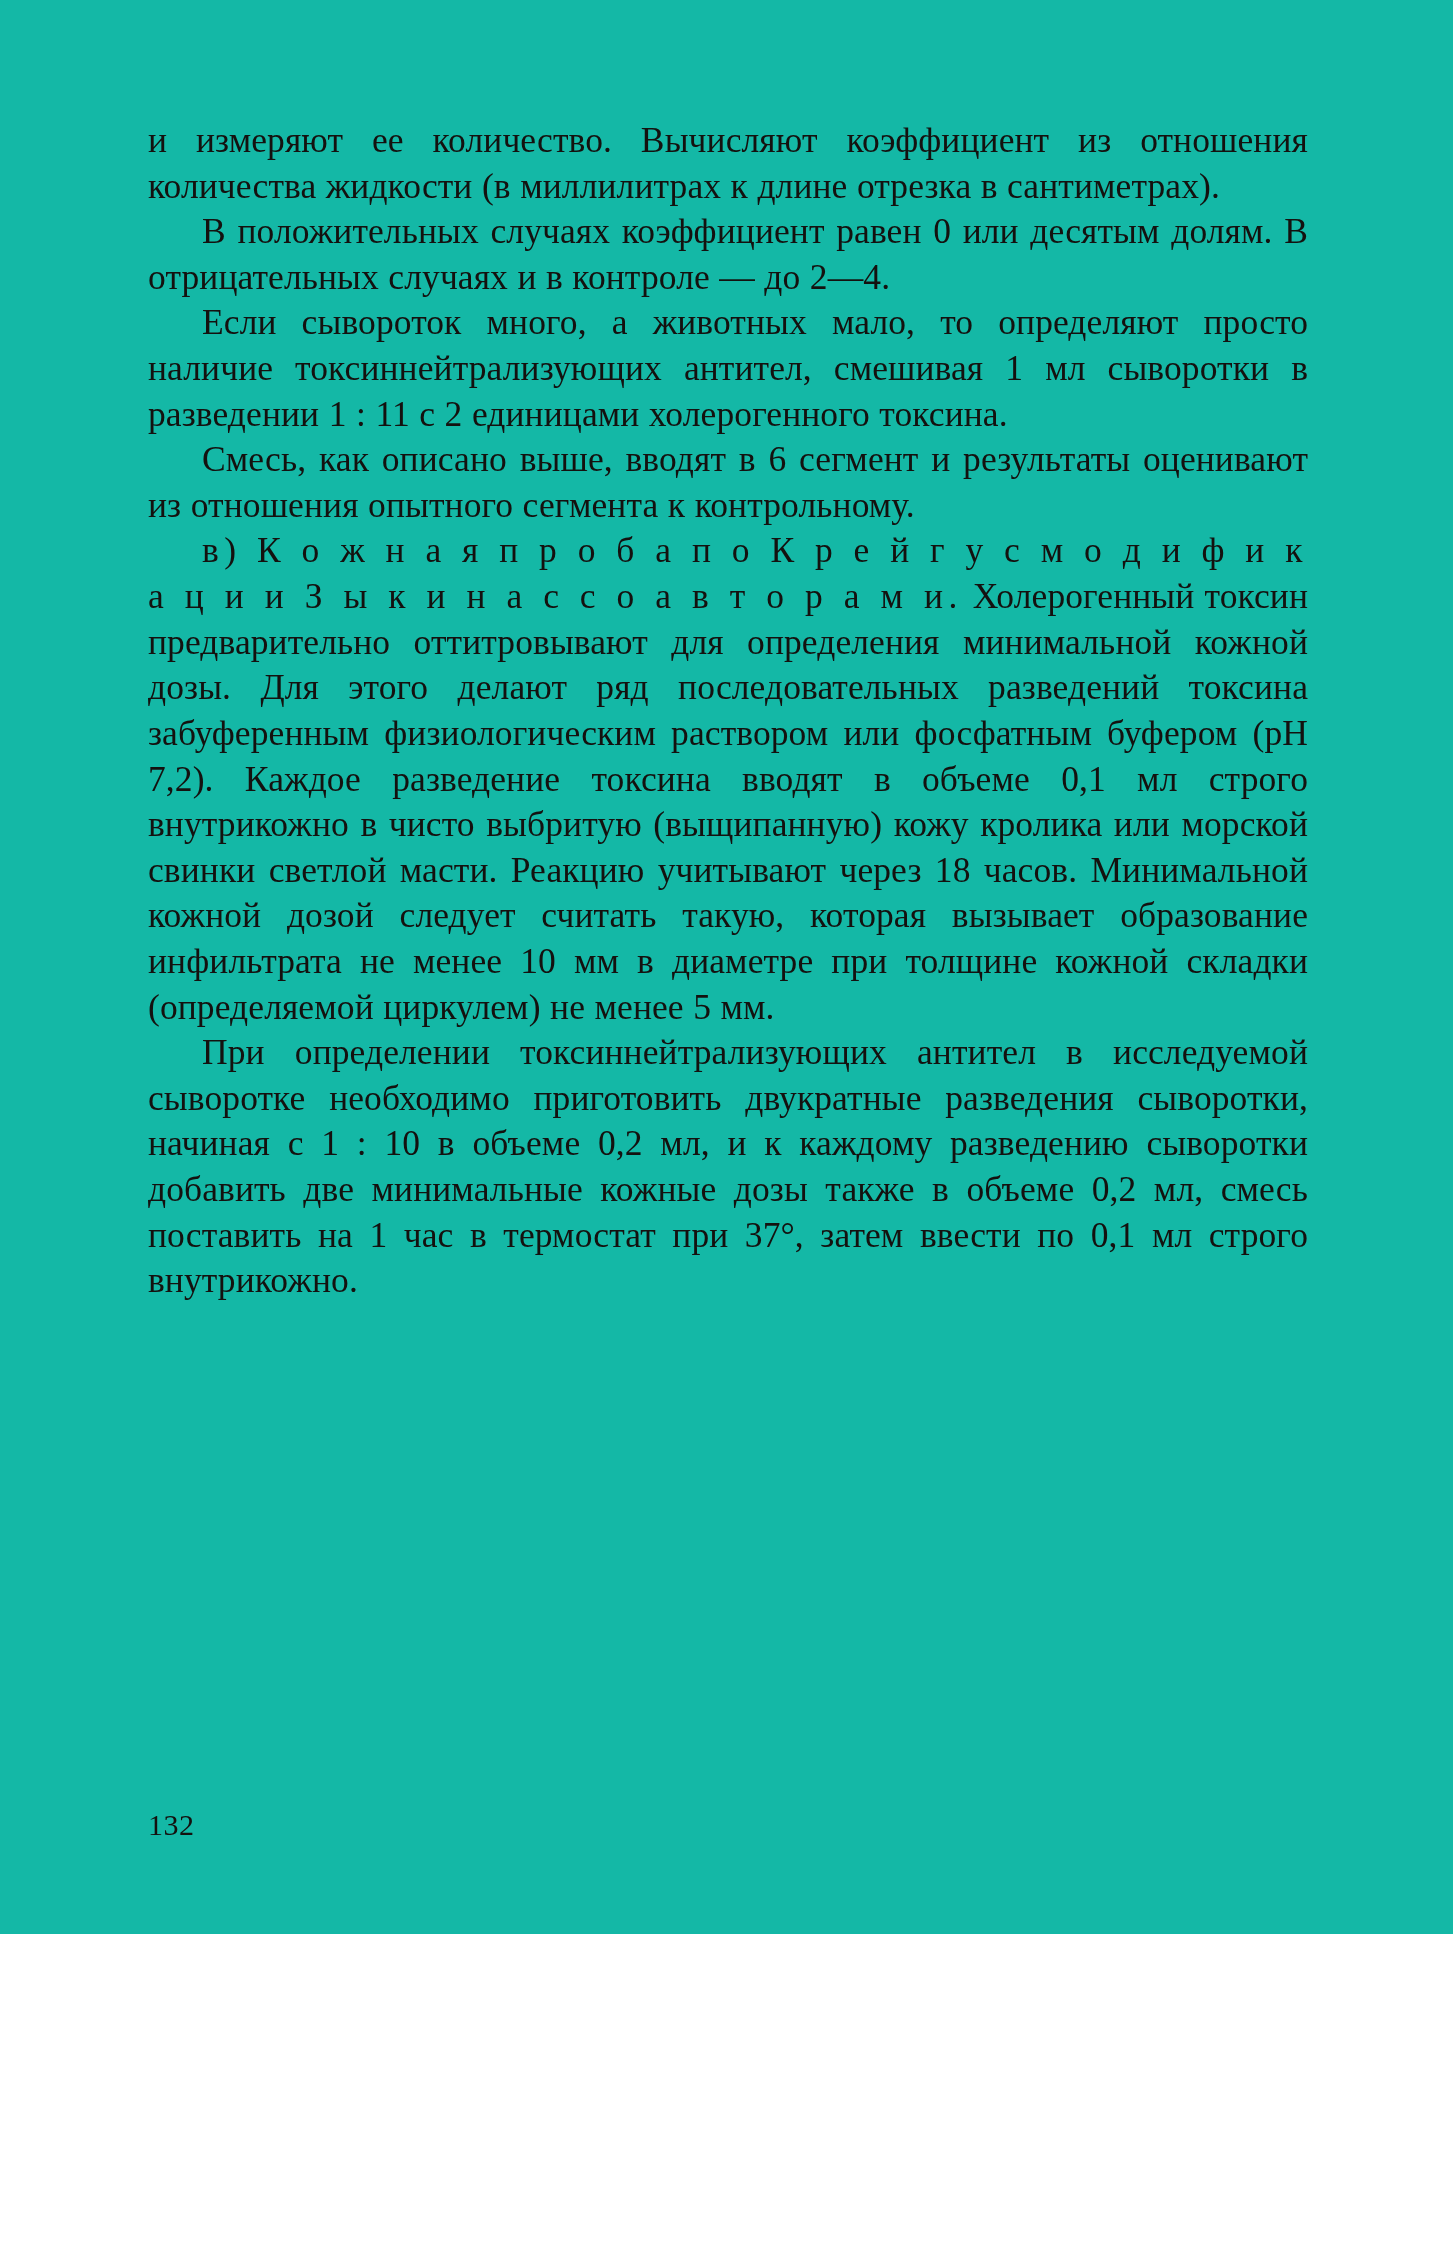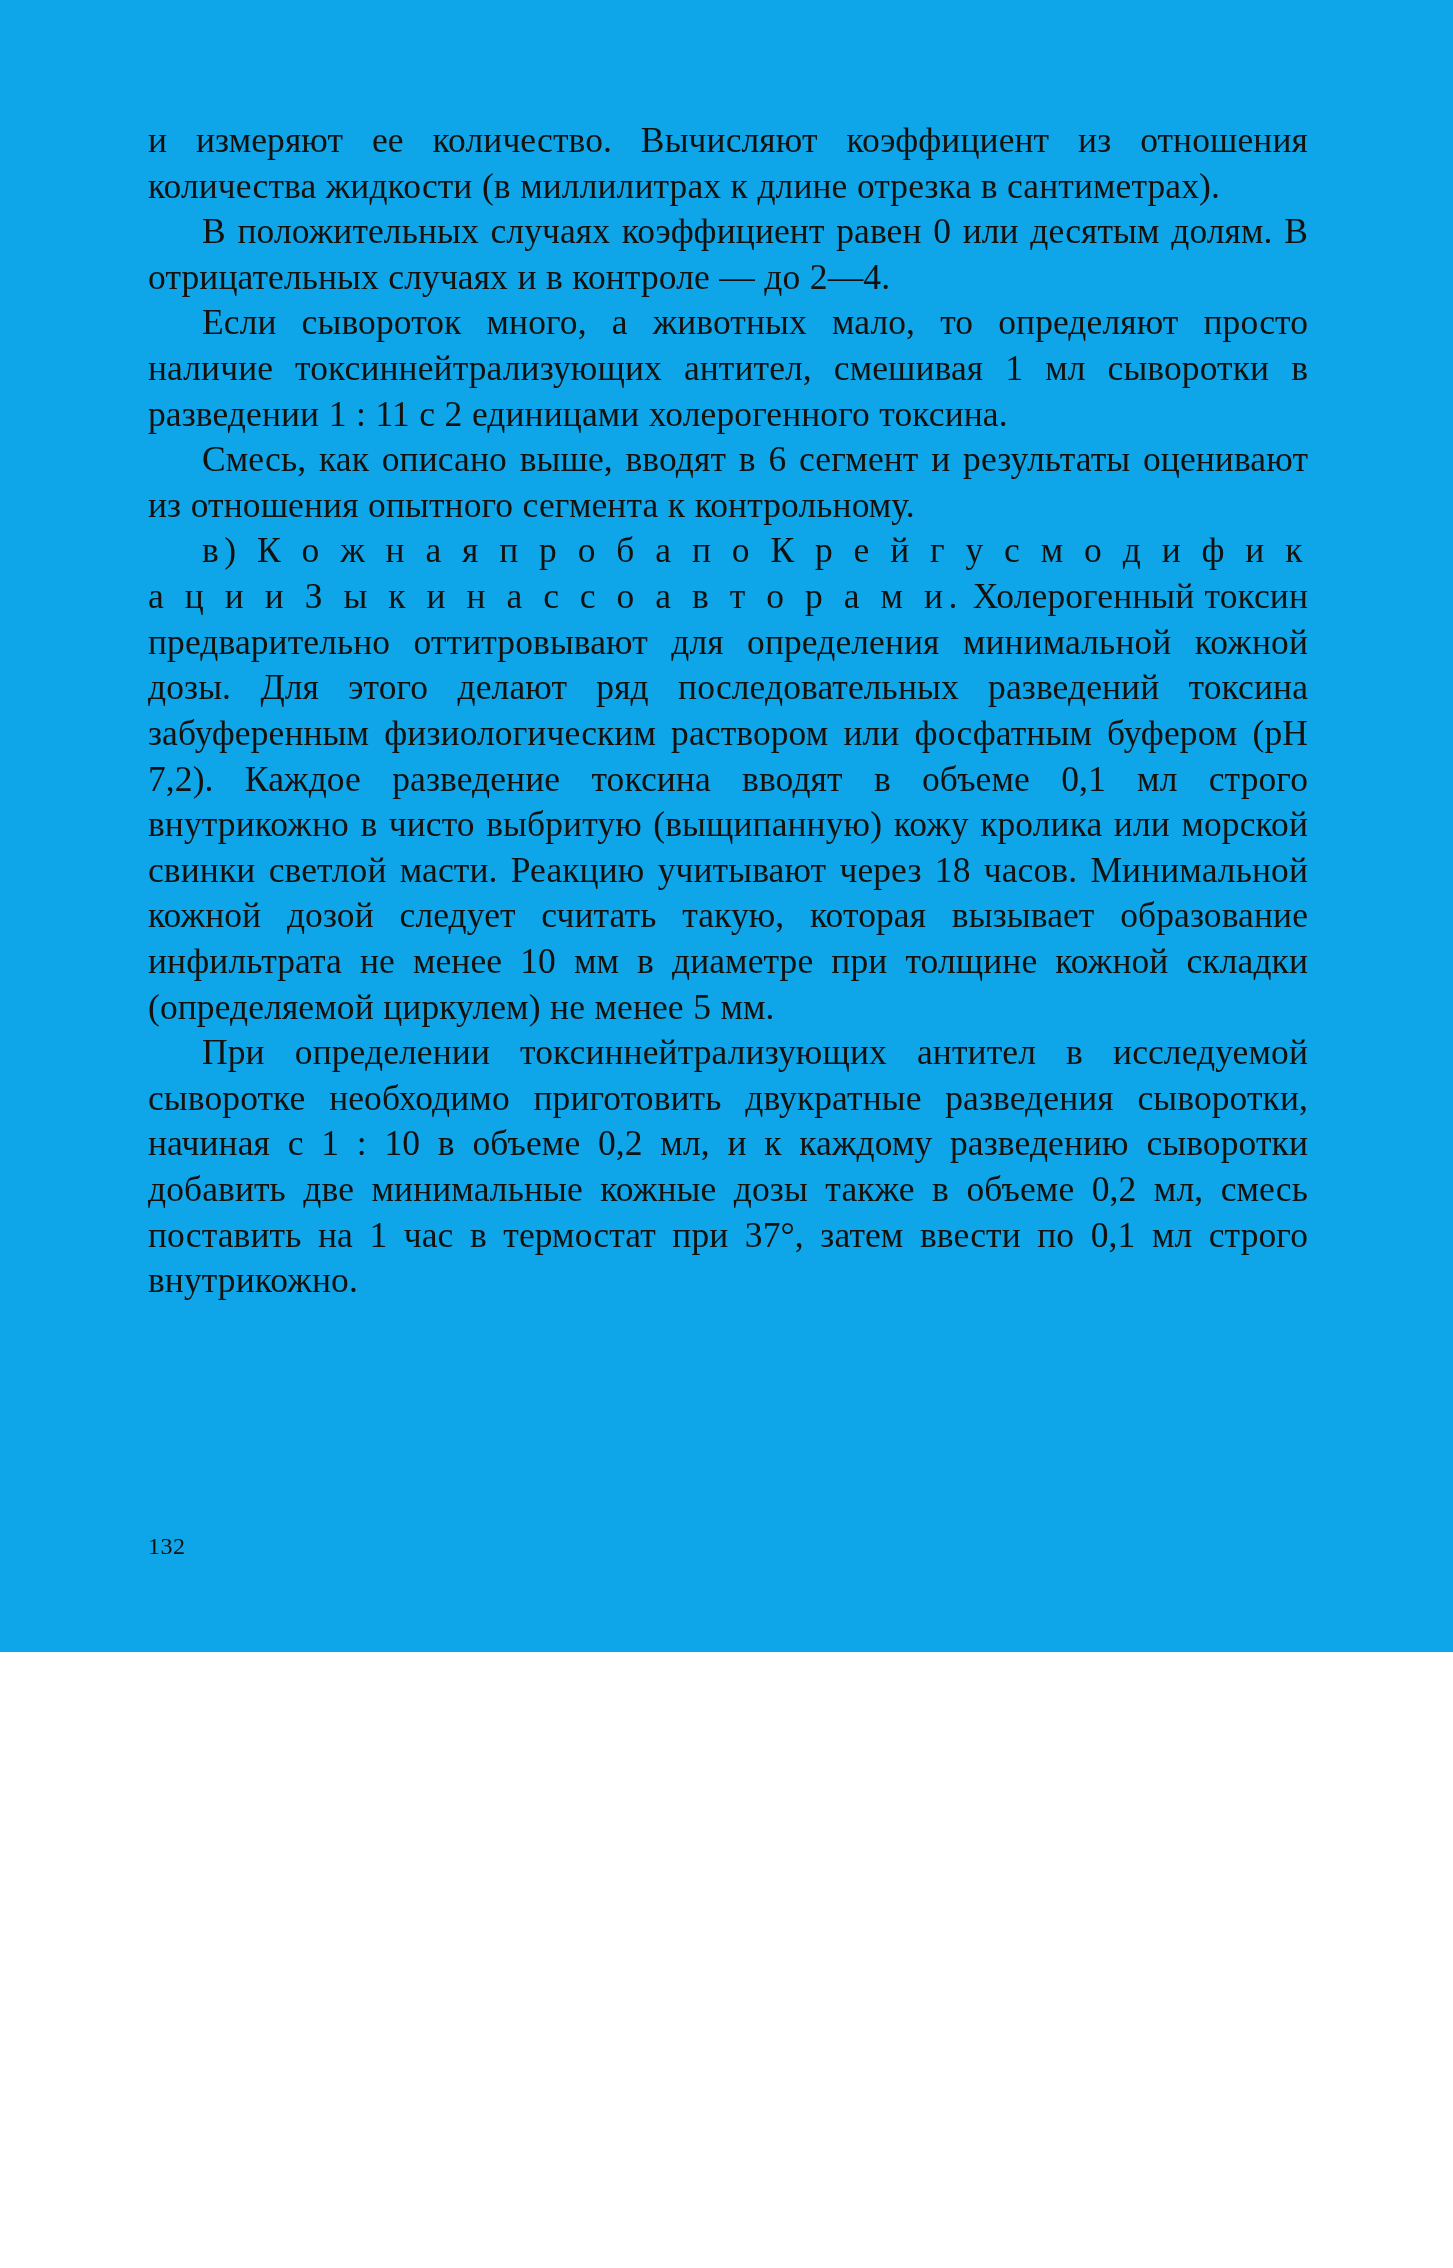--- a/index.html
+++ b/index.html
@@ -9,22 +9,22 @@
   }
   body {
     width: 1453px;
     height: 2268px;
     font-family: "Liberation Serif", serif;
     color: #14110f;
   }
   .page {
     position: relative;
     width: 1453px;
-    height: 1652px;
-    background: #0ea5e9;
+    height: 1934px;
+    background: #14b8a6;
     box-sizing: border-box;
     padding: 118px 148px 8px 148px;
   }
   .text-block {
     width: 1160px;
   }
   p.para {
     margin: 0 0 0 0;
     font-size: 35.5px;
     line-height: 1.285;
@@ -38,21 +38,21 @@
   p.para.first {
     text-indent: 0;
   }
   .spaced {
     letter-spacing: 5.5px;
   }
   .page-number {
     position: absolute;
     left: 148px;
     bottom: 92px;
-    font-size: 24px;
+    font-size: 30px;
     font-family: "Liberation Serif", serif;
     letter-spacing: 0.5px;
   }
 </style>
 </head>
 <body>
 
 <div class="page">
   <div class="text-block">
 

